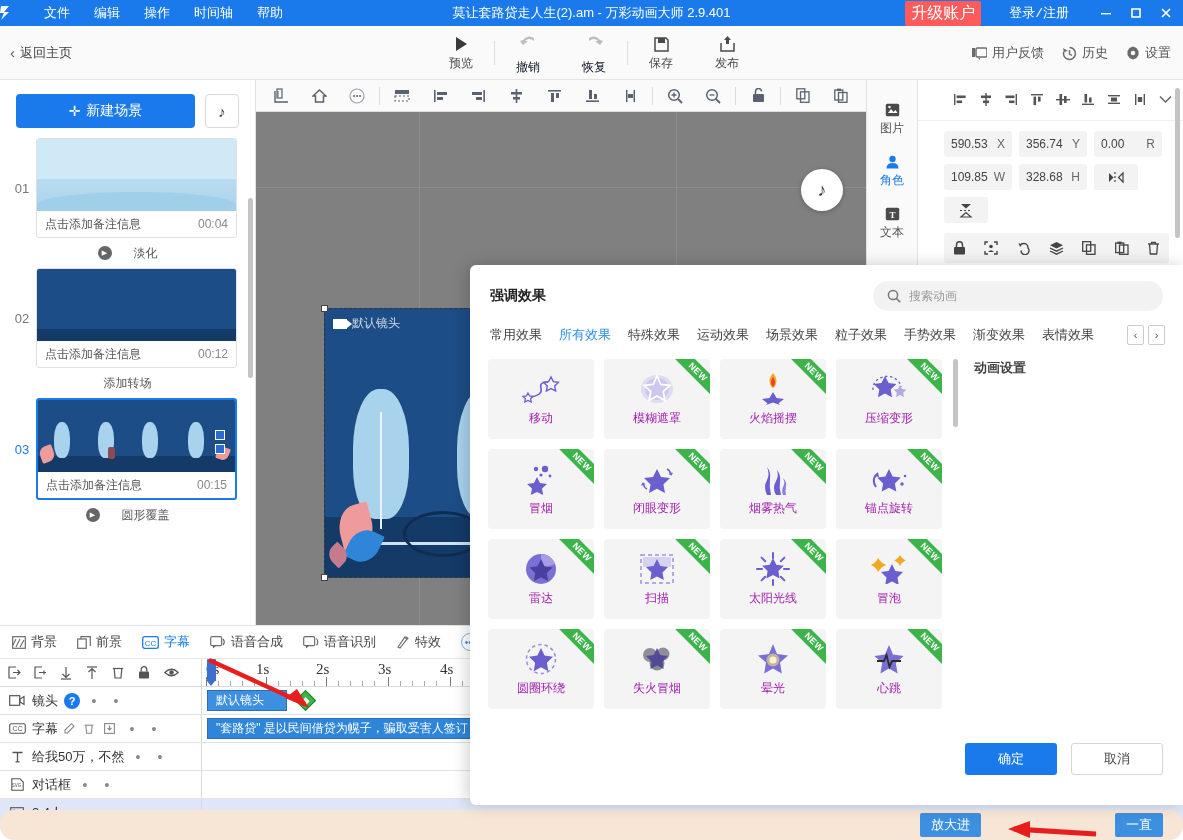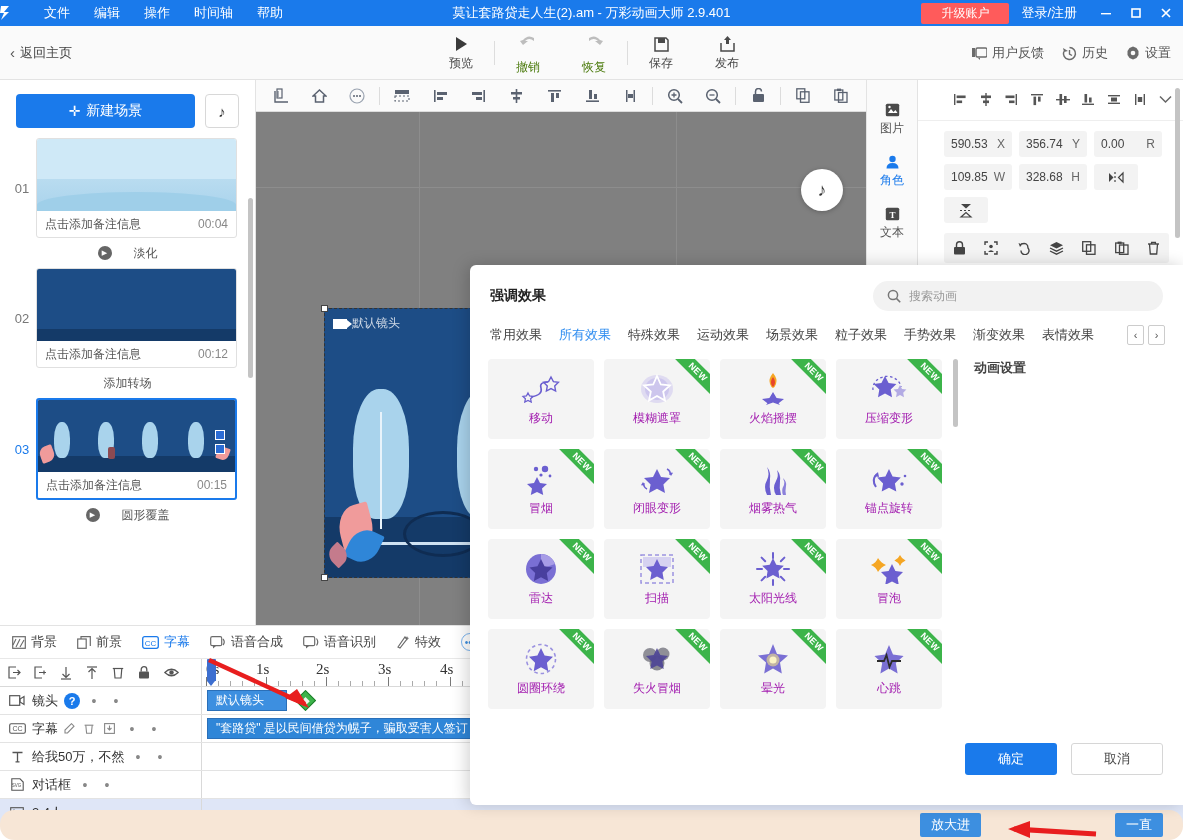--- a/index.html
+++ b/index.html
@@ -22,24 +22,24 @@
   }
   .tb-title {
     position: absolute; left: 0; right: 0; text-align: center;
     font-size: 13px; color: #fff; pointer-events: none;
   }
   .tb-right {
     margin-left: auto; display: flex; align-items: center; gap: 0;
     padding-right: 2px; z-index: 2;
   }
   .tb-upgrade {
-    background: #ff5b5b; color: #fff; font-size: 12px;
-    padding: 2px 20px; border-radius: 2px; margin-right: 12px;
-  }
-  .tb-login { font-size: 13px; color: #fff; margin-right: 14px; }
+    background: #ff5b5b; color: #fff; font-size: 16px;
+    padding: 2px 6px; border-radius: 2px; margin-right: 28px;
+  }
+  .tb-login { font-size: 13px; color: #fff; margin-right: 22px; font-family: Liberation Mono, monospace; }
   .tb-winbtn {
     width: 30px; height: 26px; display: flex; align-items: center;
     justify-content: center; font-size: 13px; color: #fff;
   }
 
   
   .toolbar {
     position: absolute; left: 0; top: 26px; width: 1183px; height: 54px;
     background: #fafafa; border-bottom: 1px solid #e3e3e3;
     display: flex; align-items: center;
@@ -51,21 +51,21 @@
   .back-home .chev { font-size: 15px; color: #555; }
   .tool-center {
     position: absolute; left: 428px; top: 0; height: 54px;
     display: flex; align-items: center; gap: 0;
   }
   .tool-btn {
     width: 66px; height: 54px; display: flex; flex-direction: column;
     align-items: center; justify-content: center; gap: 1px;
     font-size: 12px; color: #4a4a4a;
   }
-  .tool-btn.dis { color: #4d7c0f; gap: 8px; }
+  .tool-btn.dis { color: #0f172a; gap: 8px; }
   .tool-btn .ic { height: 20px; display: flex; align-items: center; }
   .tool-sep { width: 1px; height: 24px; background: #ddd; }
   .tool-right {
     position: absolute; right: 12px; top: 0; height: 54px;
     display: flex; align-items: center; gap: 18px;
   }
   .tool-right .item {
     display: flex; align-items: center; gap: 5px; font-size: 13px; color: #555;
   }
 

